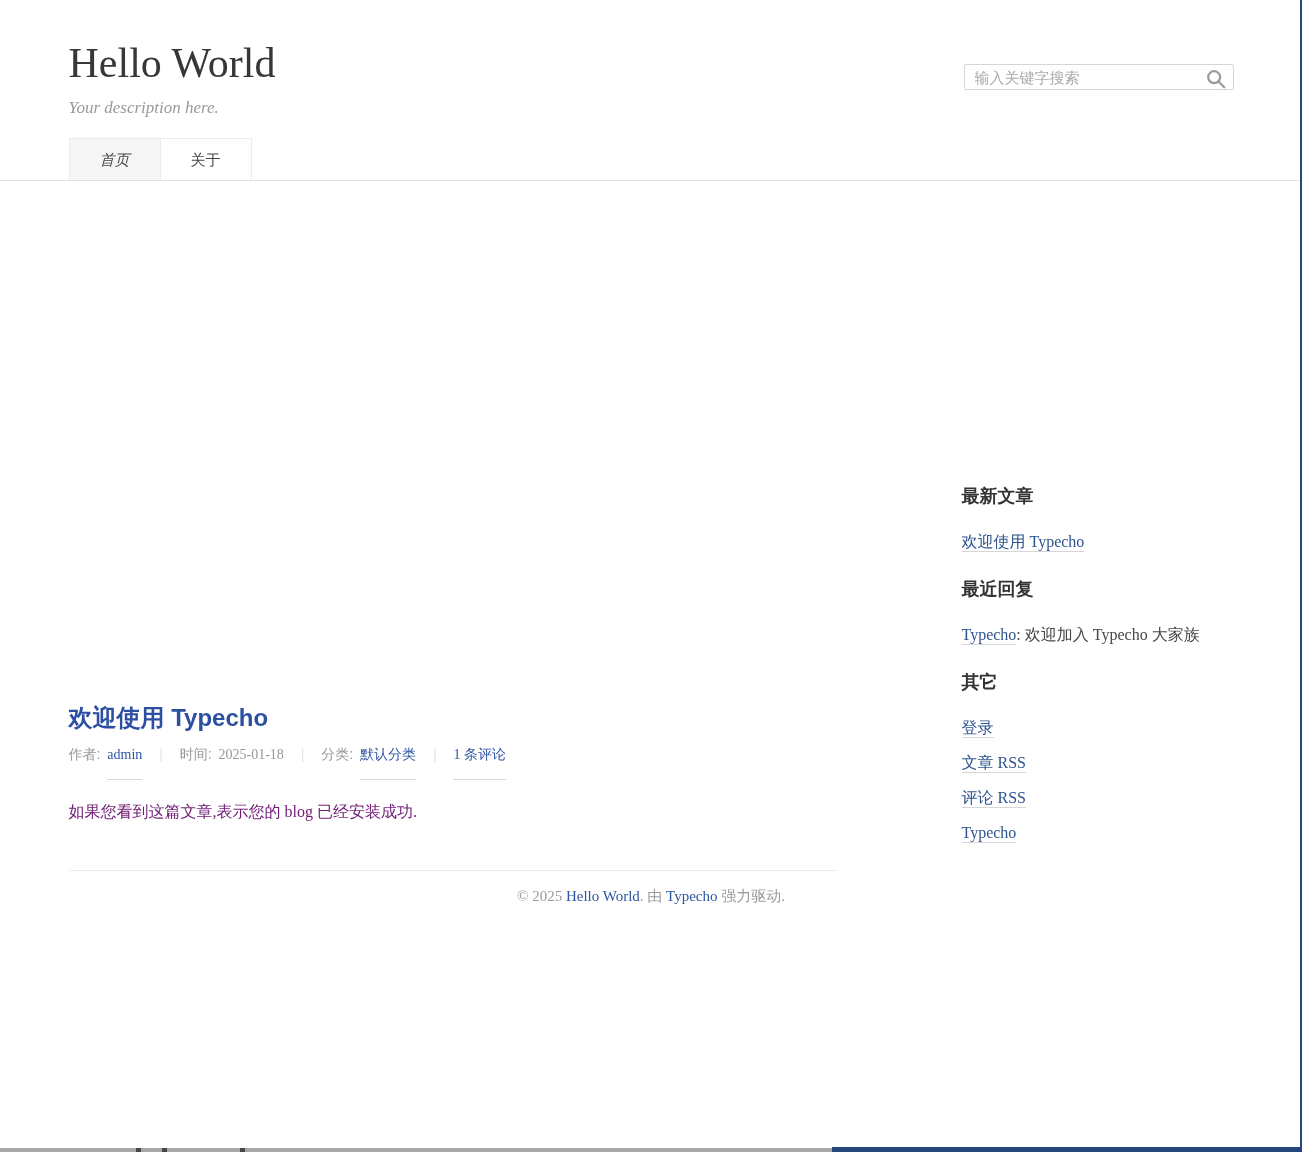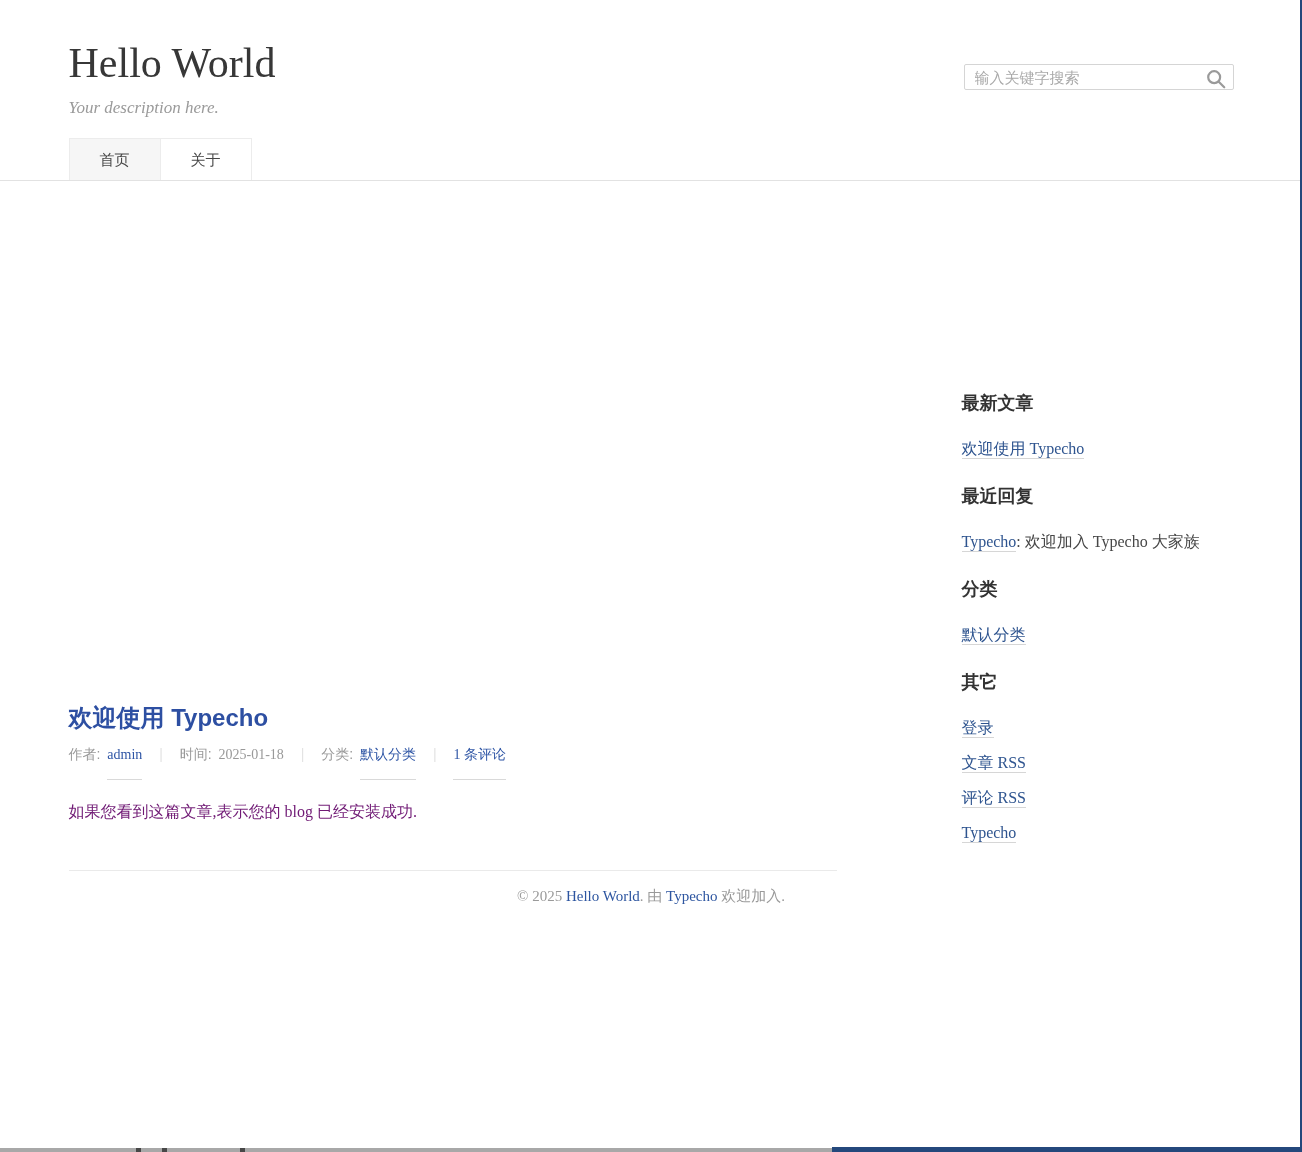--- a/index.html
+++ b/index.html
@@ -49,21 +49,21 @@
   .nav-item {
     display: inline-block; float: left;
     height: 42px; line-height: 42px;
     padding: 0 30px;
     font-size: 15px; color: #474747;
     text-decoration: none;
     border: 1px solid #ececec; border-bottom: none;
     background: #fff;
     margin-right: -1px;
   }
-  .nav-item.active { background: #f6f6f6; }
+  .nav-item.active { background: #f6f6f6; font-style: italic; }
 
   
   .main { display: flex; justify-content: space-between; align-items: flex-end; padding-top: 39px; min-height: 690px; gap: 18px; }
   .content { width: 768px; }
   .post-title {
     margin: 0; font-size: 24px; line-height: 26px;
     font-family: "Liberation Sans", sans-serif; font-weight: bold;
   }
   .post-title a { color: #2d4fa2; text-decoration: none; }
   .post-meta { margin-top: 15px; font-size: 14px; color: #999; font-family: "Liberation Sans", sans-serif; }
@@ -173,28 +173,20 @@
 
       <section class="widget">
         <h3 class="widget-title">最近回复</h3>
         <ul>
           <li>
             <a>Typecho</a><span class="reply-rest">: 欢迎加入 Typecho 大家族</span>
           </li>
         </ul>
       </section>
 
-      <section class="widget">
-        <h3 class="widget-title">分类</h3>
-        <ul>
-          <li>
-            <a>默认分类</a>
-          </li>
-        </ul>
-      </section>
 
 
       <section class="widget">
         <h3 class="widget-title">其它</h3>
         <ul>
           <li>
             <a>登录</a>
           </li>
           <li>
             <a>文章 RSS</a>
@@ -205,21 +197,21 @@
           <li>
             <a>Typecho</a>
           </li>
         </ul>
       </section>
 
     </aside>
   </div>
 
   <footer class="site-footer">
-    <span>© 2025 </span><a>Hello World</a><span>. 由 </span><a>Typecho</a><span> 欢迎加入.</span>
+    <span>© 2025 </span><a>Hello World</a><span>. 由 </span><a>Typecho</a><span> 强力驱动.</span>
   </footer>
 
   <div class="right-border"></div>
   <div class="bottom-bar">
     <div class="bar-gray">
       <span class="bar-tick tick-1"></span>
       <span class="bar-tick tick-2"></span>
       <span class="bar-tick tick-3"></span>
     </div>
     <div class="bar-navy"></div>

